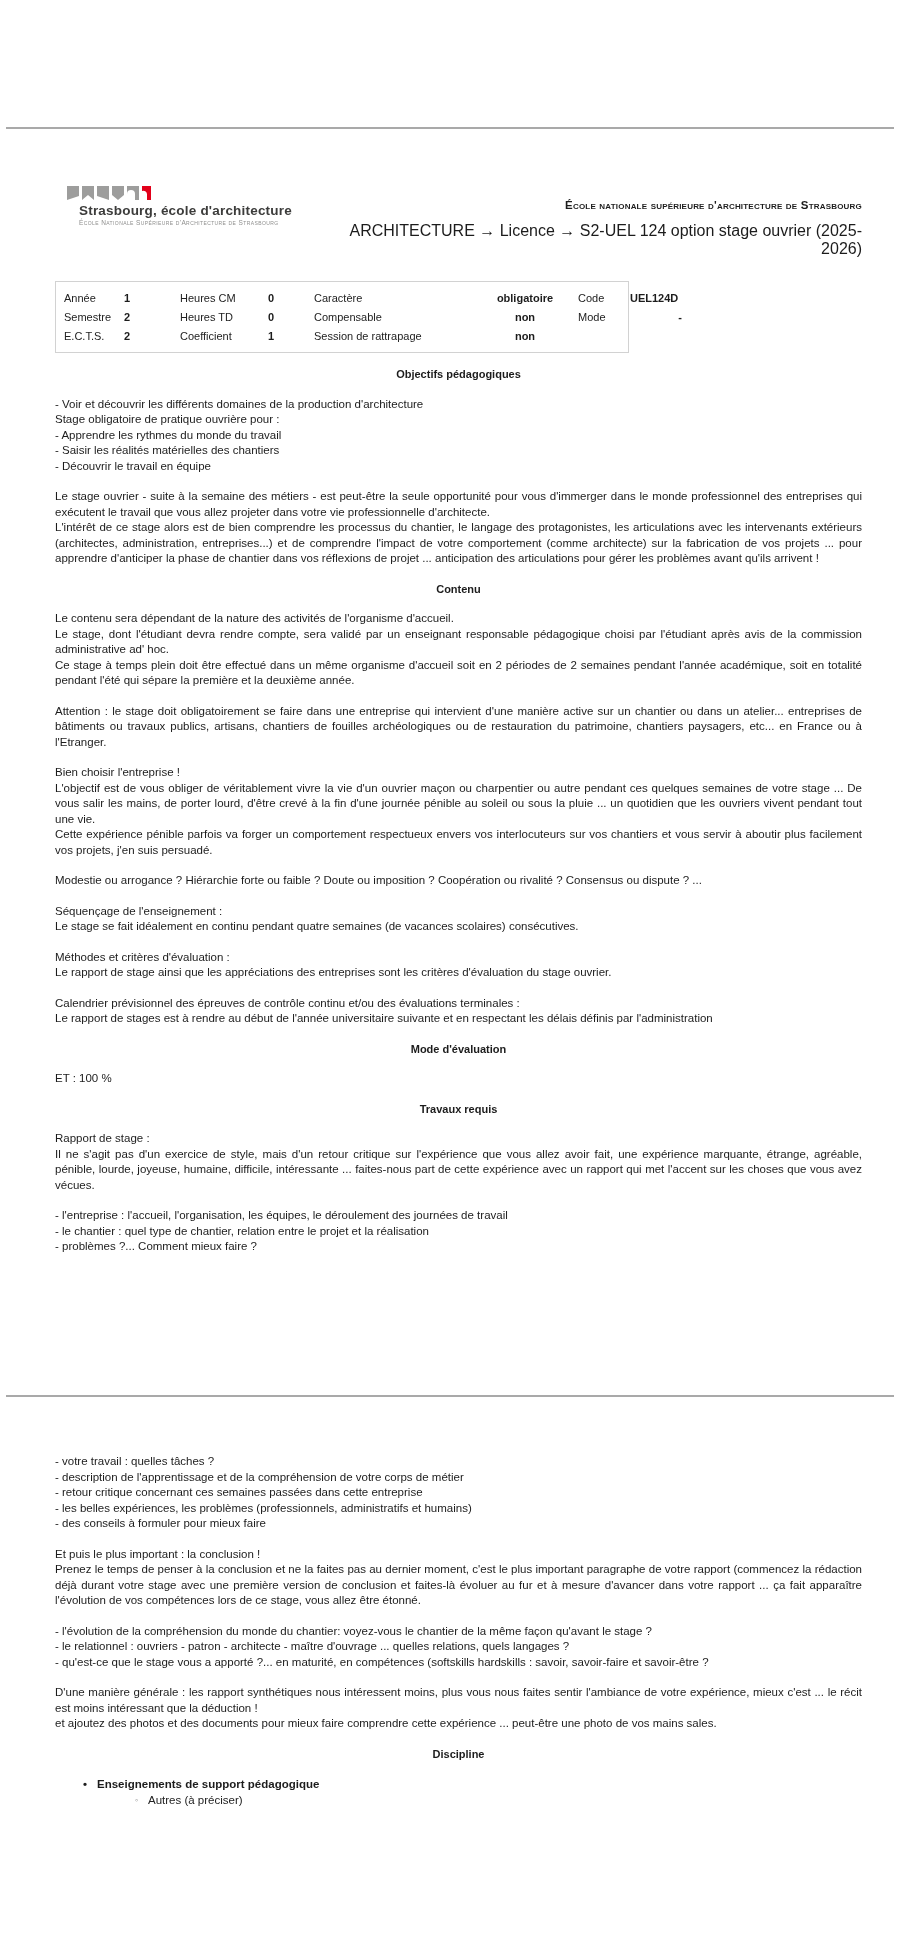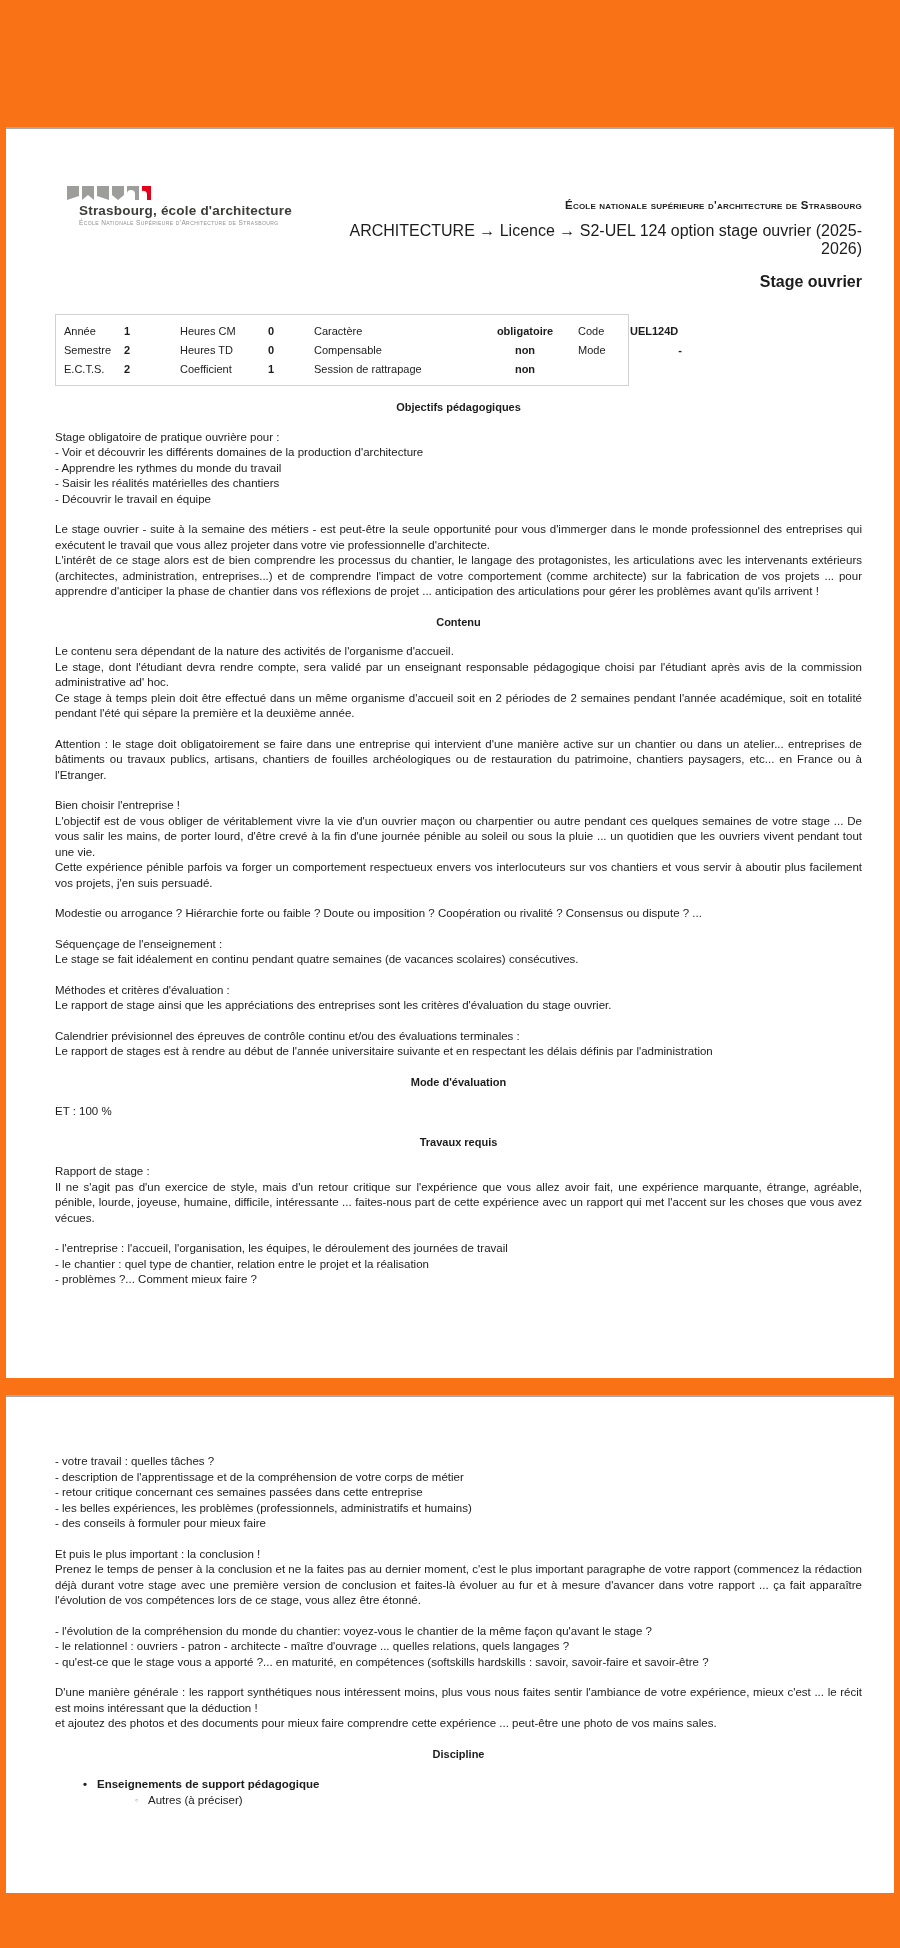--- a/index.html
+++ b/index.html
@@ -1,17 +1,17 @@
 <!DOCTYPE html>
 <html lang="fr"><head>
 <meta charset="utf-8">
 <style>
   html,body{margin:0;padding:0;}
   body{background:#161618;font-family:"Liberation Sans", sans-serif;}
-  .canvas{position:relative;width:900px;height:1948px;background:#f97316;overflow:hidden;margin:0 auto;}
+  .canvas{position:relative;width:900px;height:1948px;background:#ffffff;overflow:hidden;margin:0 auto;}
   .page{position:absolute;left:6px;width:888px;background:#ffffff;box-sizing:border-box;
         border-top:2px solid #a9a9a9;padding:0 32px 0 49px;overflow:hidden;color:#1c1c1c;}
   .page1{top:127px;height:1251px;}
   .page2{top:1395px;height:498px;}
 
   
   .header-row{display:flex;justify-content:space-between;align-items:flex-start;margin-top:56px;}
   .logo-block{width:300px;}
   .logo-glyphs{display:block;margin-left:12px;}
   .brand{font-weight:bold;font-size:13.5px;color:#3c3c3b;margin:2px 0 0 24px;letter-spacing:.2px;}
@@ -65,21 +65,20 @@
         </svg>
         <div class="brand">Strasbourg, école d'architecture</div>
         <div class="brand-sub">École Nationale Supérieure d'Architecture de Strasbourg</div>
       </div>
       <div class="head-right">
         <div class="school-line">École nationale supérieure d'architecture de Strasbourg</div>
         <div class="breadcrumb">ARCHITECTURE → Licence → S2-UEL 124 option stage ouvrier (2025-2026)</div>
       </div>
     </div>
 
-    <div class="doc-title">Stage ouvrier</div>
 
     <div class="info-table">
       <div class="tl">Année</div>
       <div class="tv">1</div>
       <div class="tl">Heures CM</div>
       <div class="tv">0</div>
       <div class="tl">Caractère</div>
       <div class="tv tright">obligatoire</div>
       <div class="tl">Code</div>
       <div class="tv">UEL124D</div>
@@ -99,22 +98,22 @@
       <div class="tv">1</div>
       <div class="tl">Session de rattrapage</div>
       <div class="tv tright">non</div>
       <div class="tl"></div>
       <div class="tv"></div>
     </div>
 
     <div class="heading first-h">Objectifs pédagogiques</div>
 
     <div class="objectifs">
+      <p class="line">- Voir et découvrir les différents domaines de la production d'architecture</p>
       <p class="line">Stage obligatoire de pratique ouvrière pour :</p>
-      <p class="line">- Voir et découvrir les différents domaines de la production d'architecture</p>
       <p class="line">- Apprendre les rythmes du monde du travail</p>
       <p class="line">- Saisir les réalités matérielles des chantiers</p>
       <p class="line">- Découvrir le travail en équipe</p>
     </div>
 
     <div class="gap"></div>
     <p class="para">Le stage ouvrier - suite à la semaine des métiers - est peut-être la seule opportunité pour vous d'immerger dans le monde professionnel des entreprises qui exécutent le travail que vous allez projeter dans votre vie professionnelle d'architecte.</p>
     <p class="para">L'intérêt de ce stage alors est de bien comprendre les processus du chantier, le langage des protagonistes, les articulations avec les intervenants extérieurs (architectes, administration, entreprises...) et de comprendre l'impact de votre comportement (comme architecte) sur la fabrication de vos projets ... pour apprendre d'anticiper la phase de chantier dans vos réflexions de projet ... anticipation des articulations pour gérer les problèmes avant qu'ils arrivent !</p>
 
     <div class="heading">Contenu</div>

